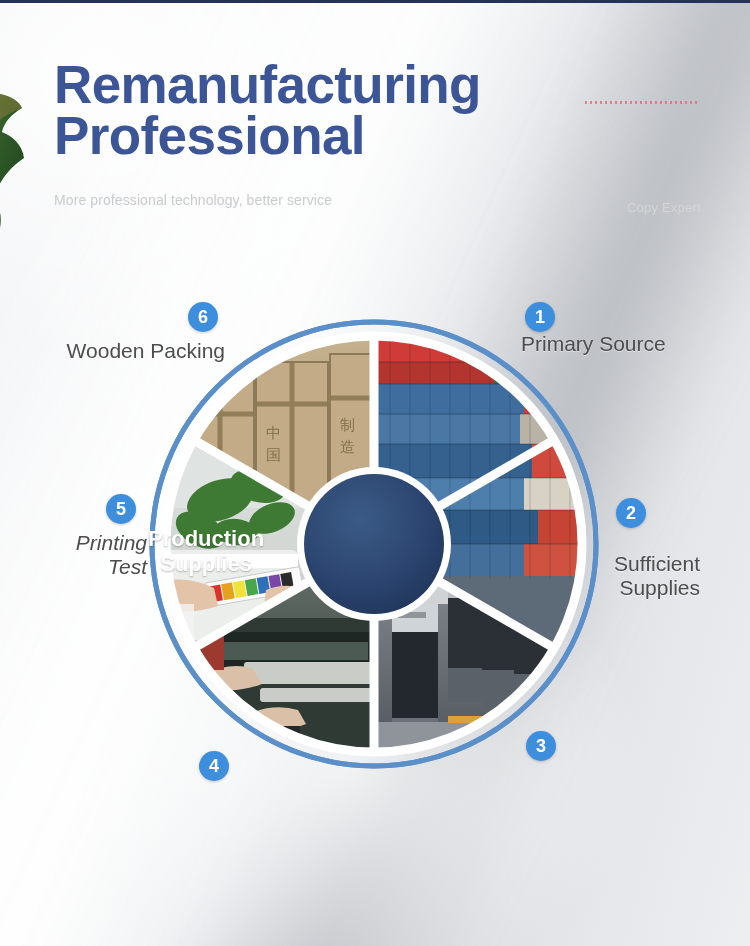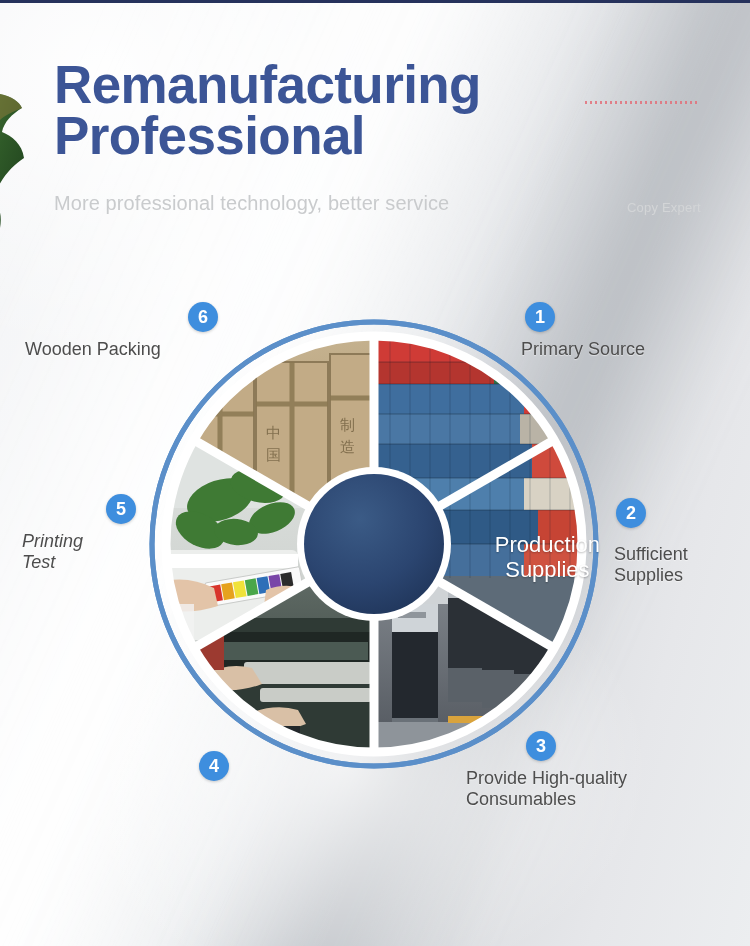--- a/index.html
+++ b/index.html
@@ -48,70 +48,72 @@
   #leaf{ position:absolute; left:-18px; top:88px; width:62px; height:150px; }
 
   
   #header{ position:absolute; left:54px; top:60px; width:660px; }
   .title-line{
     font-size:53px; font-weight:bold; color:#3c5596;
     letter-spacing:-.6px; line-height:.96;
     text-shadow:0 1px 2px rgba(255,255,255,.6);
   }
   #subtitle{
-    margin-top:30px; font-size:20px; color:#c9cbcd;
+    margin-top:30px; font-size:14px; color:#c9cbcd;
     letter-spacing:.1px;
   }
   #dotted-rule{
     position:absolute; left:585px; top:101px;
     width:112px; height:3px;
     background:repeating-linear-gradient(90deg,#e2707a 0 2px,rgba(226,112,122,0) 2px 5px);
     opacity:.85;
   }
   #watermark{
     position:absolute; left:627px; top:200px;
     font-size:13px; color:#d3d5d7; letter-spacing:.2px;
   }
 
   
   #wheel{ position:absolute; left:148px; top:318px; width:452px; height:452px; }
   #wheel svg{ display:block; }
 
   .hub-label{
-    position:absolute; left:0; top:14px; width:452px; height:452px;
-    display:flex; align-items:center; justify-content:flex-end;
+    position:absolute; left:0; top:8px; width:452px; height:452px;
+    display:flex; align-items:center; justify-content:flex-start;
     pointer-events:none;
+    font-weight:bold;
   }
   .hub-text{
     text-align:center; color:#fff; font-size:22px; line-height:1.12;
     text-shadow:0 1px 2px rgba(0,0,0,.28);
   }
 
   
   .callout{ position:absolute; }
   .badge{
     width:30px; height:30px; border-radius:50%;
     background:#3e8ede; color:#fff;
     font-size:18px; font-weight:bold;
     display:flex; align-items:center; justify-content:center;
     box-shadow:0 1px 3px rgba(0,0,0,.2);
   }
   .c-label{
-    font-size:18px; color:#4d4d4d; line-height:1.16;
+    font-size:21px; color:#4d4d4d; line-height:1.16;
     white-space:pre-line;
     text-shadow:0 1px 1px rgba(255,255,255,.55);
+    text-align:right;
   }
 
   #callout-1{ left:521px; top:302px; }
   #callout-1 .badge{ margin-left:4px; }
-  #callout-1 .c-label{ margin-top:7px; }
+  #callout-1 .c-label{ }
 
   #callout-2{ left:614px; top:498px; }
   #callout-2 .badge{ margin-left:2px; }
-  #callout-2 .c-label{ margin-top:16px; }
+  #callout-2 .c-label{ margin-top:24px; }
 
   #callout-3{ left:466px; top:731px; }
   #callout-3 .badge{ margin-left:60px; }
   #callout-3 .c-label{ margin-top:7px; }
 
   #callout-4{ left:120px; top:751px; }
   #callout-4 .badge{ margin-left:79px; }
   #callout-4 .c-label{ margin-top:7px; }
 
   #callout-5{ left:22px; top:494px; text-align:left; width:125px; }
@@ -486,22 +488,20 @@
 </div>
 
 <div class="callout" id="callout-2">
   <div class="badge">2</div>
   <div class="c-label">Sufficient
 Supplies</div>
 </div>
 
 <div class="callout" id="callout-3">
   <div class="badge">3</div>
-  <div class="c-label">Provide High-quality
-Consumables</div>
 </div>
 
 <div class="callout" id="callout-4">
   <div class="badge">4</div>
 </div>
 
 <div class="callout" id="callout-5">
   <div class="badge">5</div>
   <div class="c-label">Printing
 Test</div>

